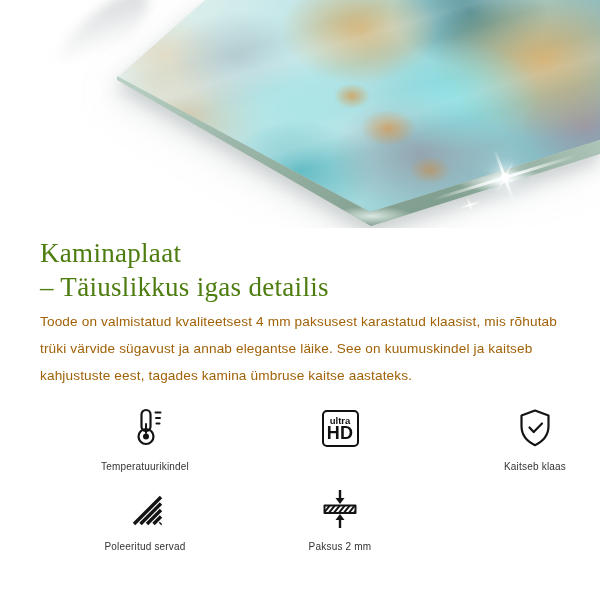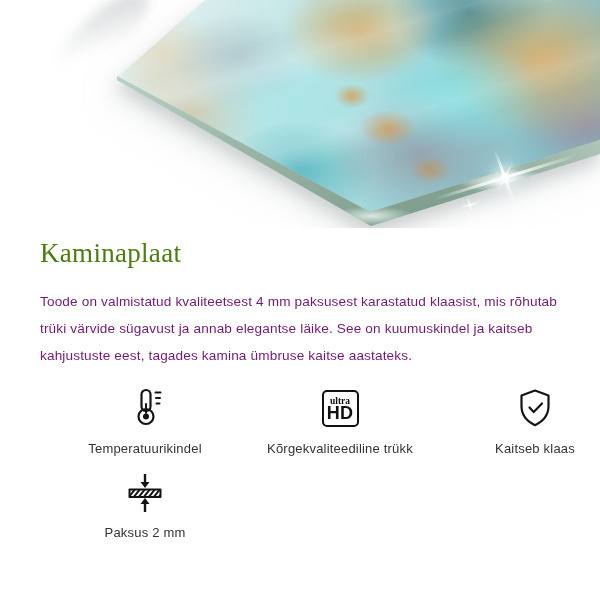--- a/index.html
+++ b/index.html
@@ -58,34 +58,34 @@
   .sparkle-small { position:absolute; left:470px; top:205px; }
   .sparkle-small .ray { position:absolute;
     background:linear-gradient(90deg, rgba(255,255,255,0), #fff 50%, rgba(255,255,255,0)); }
   .sparkle-small .s1 { width:22px; height:1.5px; left:-11px; top:-0.75px; transform:rotate(-17deg); }
   .sparkle-small .s2 { width:14px; height:1.5px; left:-7px; top:-0.75px; transform:rotate(73deg); }
 
   
   .content { padding:8px 36px 0 40px; }
   h1 { font-family:"Liberation Serif", "DejaVu Serif", serif; font-weight:400;
        font-size:27px; line-height:34px; color:#4d7c0f; letter-spacing:0.3px; }
-  .desc { margin-top:18px; font-size:13.6px; line-height:27px; color:#701a75; letter-spacing:0.15px; }
+  .desc { margin-top:4px; font-size:13.6px; line-height:27px; color:#a16207; letter-spacing:0.15px; }
 
   
   .features { display:grid; grid-template-columns:170px 220px 170px; row-gap:13px;
               margin:16px 0 0 20px; }
   .feature { display:flex; flex-direction:column; align-items:center; }
   .icon-box { height:46px; display:flex; align-items:center; justify-content:center; }
   .feature svg { display:block; }
-  .f-label { margin-top:10px; font-size:13px; color:#333; letter-spacing:0.2px; text-align:center; }
+  .f-label { margin-top:10px; font-size:10px; color:#333; letter-spacing:0.2px; text-align:center; }
 
   .uhd-box { width:37px; height:37px; border:2.6px solid #101010; border-radius:5px;
     display:flex; flex-direction:column; align-items:center; justify-content:center;
     color:#101010; font-weight:700; }
-  .uhd-top { font-size:9.5px; line-height:10px;font-family:Liberation Serif, serif; }
+  .uhd-top { font-size:9.5px; line-height:10px; }
   .uhd-bottom { font-size:18px; line-height:15px; letter-spacing:0.3px; }
 </style>
 </head>
 <body>
 
 <div class="hero">
   <div class="wall-shadow"></div>
   <div class="panel-wrap">
     <div class="panel-face"></div>
     <div class="panel-edge"></div>
@@ -98,20 +98,21 @@
   </div>
   <div class="sparkle-small">
     <i class="ray s1"></i>
       <i class="ray s2"></i>
   </div>
 </div>
 
 <div class="content">
   <h1>
     <span>Kaminaplaat</span><br>
+    <span>– Täiuslikkus igas detailis</span>
   </h1>
   <p class="desc">Toode on valmistatud kvaliteetsest 4 mm paksusest karastatud klaasist, mis rõhutab trüki värvide sügavust ja annab elegantse läike. See on kuumuskindel ja kaitseb kahjustuste eest, tagades kamina ümbruse kaitse aastateks.</p>
 
   <div class="features">
 
     <div class="feature">
       <div class="icon-box">
         <svg width="46" height="46" viewBox="0 0 46 46" fill="none" stroke="#141414" stroke-width="2.2" stroke-linecap="round" stroke-linejoin="round">
           <rect x="19.5" y="5" width="9" height="21" rx="4.5"></rect>
           <circle cx="24" cy="31.5" r="7.5"></circle>
@@ -123,34 +124,45 @@
       <div class="f-label">Temperatuurikindel</div>
     </div>
 
     <div class="feature">
       <div class="icon-box">
         <div class="uhd-box">
           <span class="uhd-top">ultra</span>
           <span class="uhd-bottom">HD</span>
         </div>
       </div>
-      <div class="f-label">Kõrgekvaliteediline trükk</div>
     </div>
 
     <div class="feature">
       <div class="icon-box">
         <svg width="46" height="46" viewBox="0 0 46 46" fill="none" stroke="#141414" stroke-width="2.2" stroke-linecap="round" stroke-linejoin="round">
           <path d="M23 5.5 L36.5 10.5 V21 C36.5 30.5 30.5 36.6 23 40.2 C15.5 36.6 9.5 30.5 9.5 21 V10.5 Z"></path>
           <path d="M17.5 22.5 l4.2 4.6 L30 18.5"></path>
         </svg>
       </div>
       <div class="f-label">Kaitseb klaas</div>
     </div>
 
 
+    <div class="feature">
+      <div class="icon-box">
+        <svg width="48" height="46" viewBox="0 0 48 46" fill="none" stroke="#141414" stroke-width="3.4" stroke-linecap="butt">
+          <line x1="13" y1="39" x2="40" y2="12"></line>
+          <line x1="19.5" y1="39" x2="40" y2="18.5"></line>
+          <line x1="26" y1="39" x2="40" y2="25"></line>
+          <line x1="32.5" y1="39" x2="40" y2="31.5"></line>
+          <line x1="39" y1="39" x2="40" y2="38"></line>
+        </svg>
+      </div>
+      <div class="f-label">Poleeritud servad</div>
+    </div>
 
     <div class="feature">
       <div class="icon-box">
         <svg width="48" height="46" viewBox="0 0 48 46" fill="none" stroke="#141414" stroke-width="2" stroke-linejoin="round">
           <defs>
               <clipPath id="tbar">
                 <rect x="9" y="21" width="30" height="6.5"></rect>
               </clipPath>
             </defs>
           <rect x="8.5" y="20.5" width="31" height="7.5"></rect>

